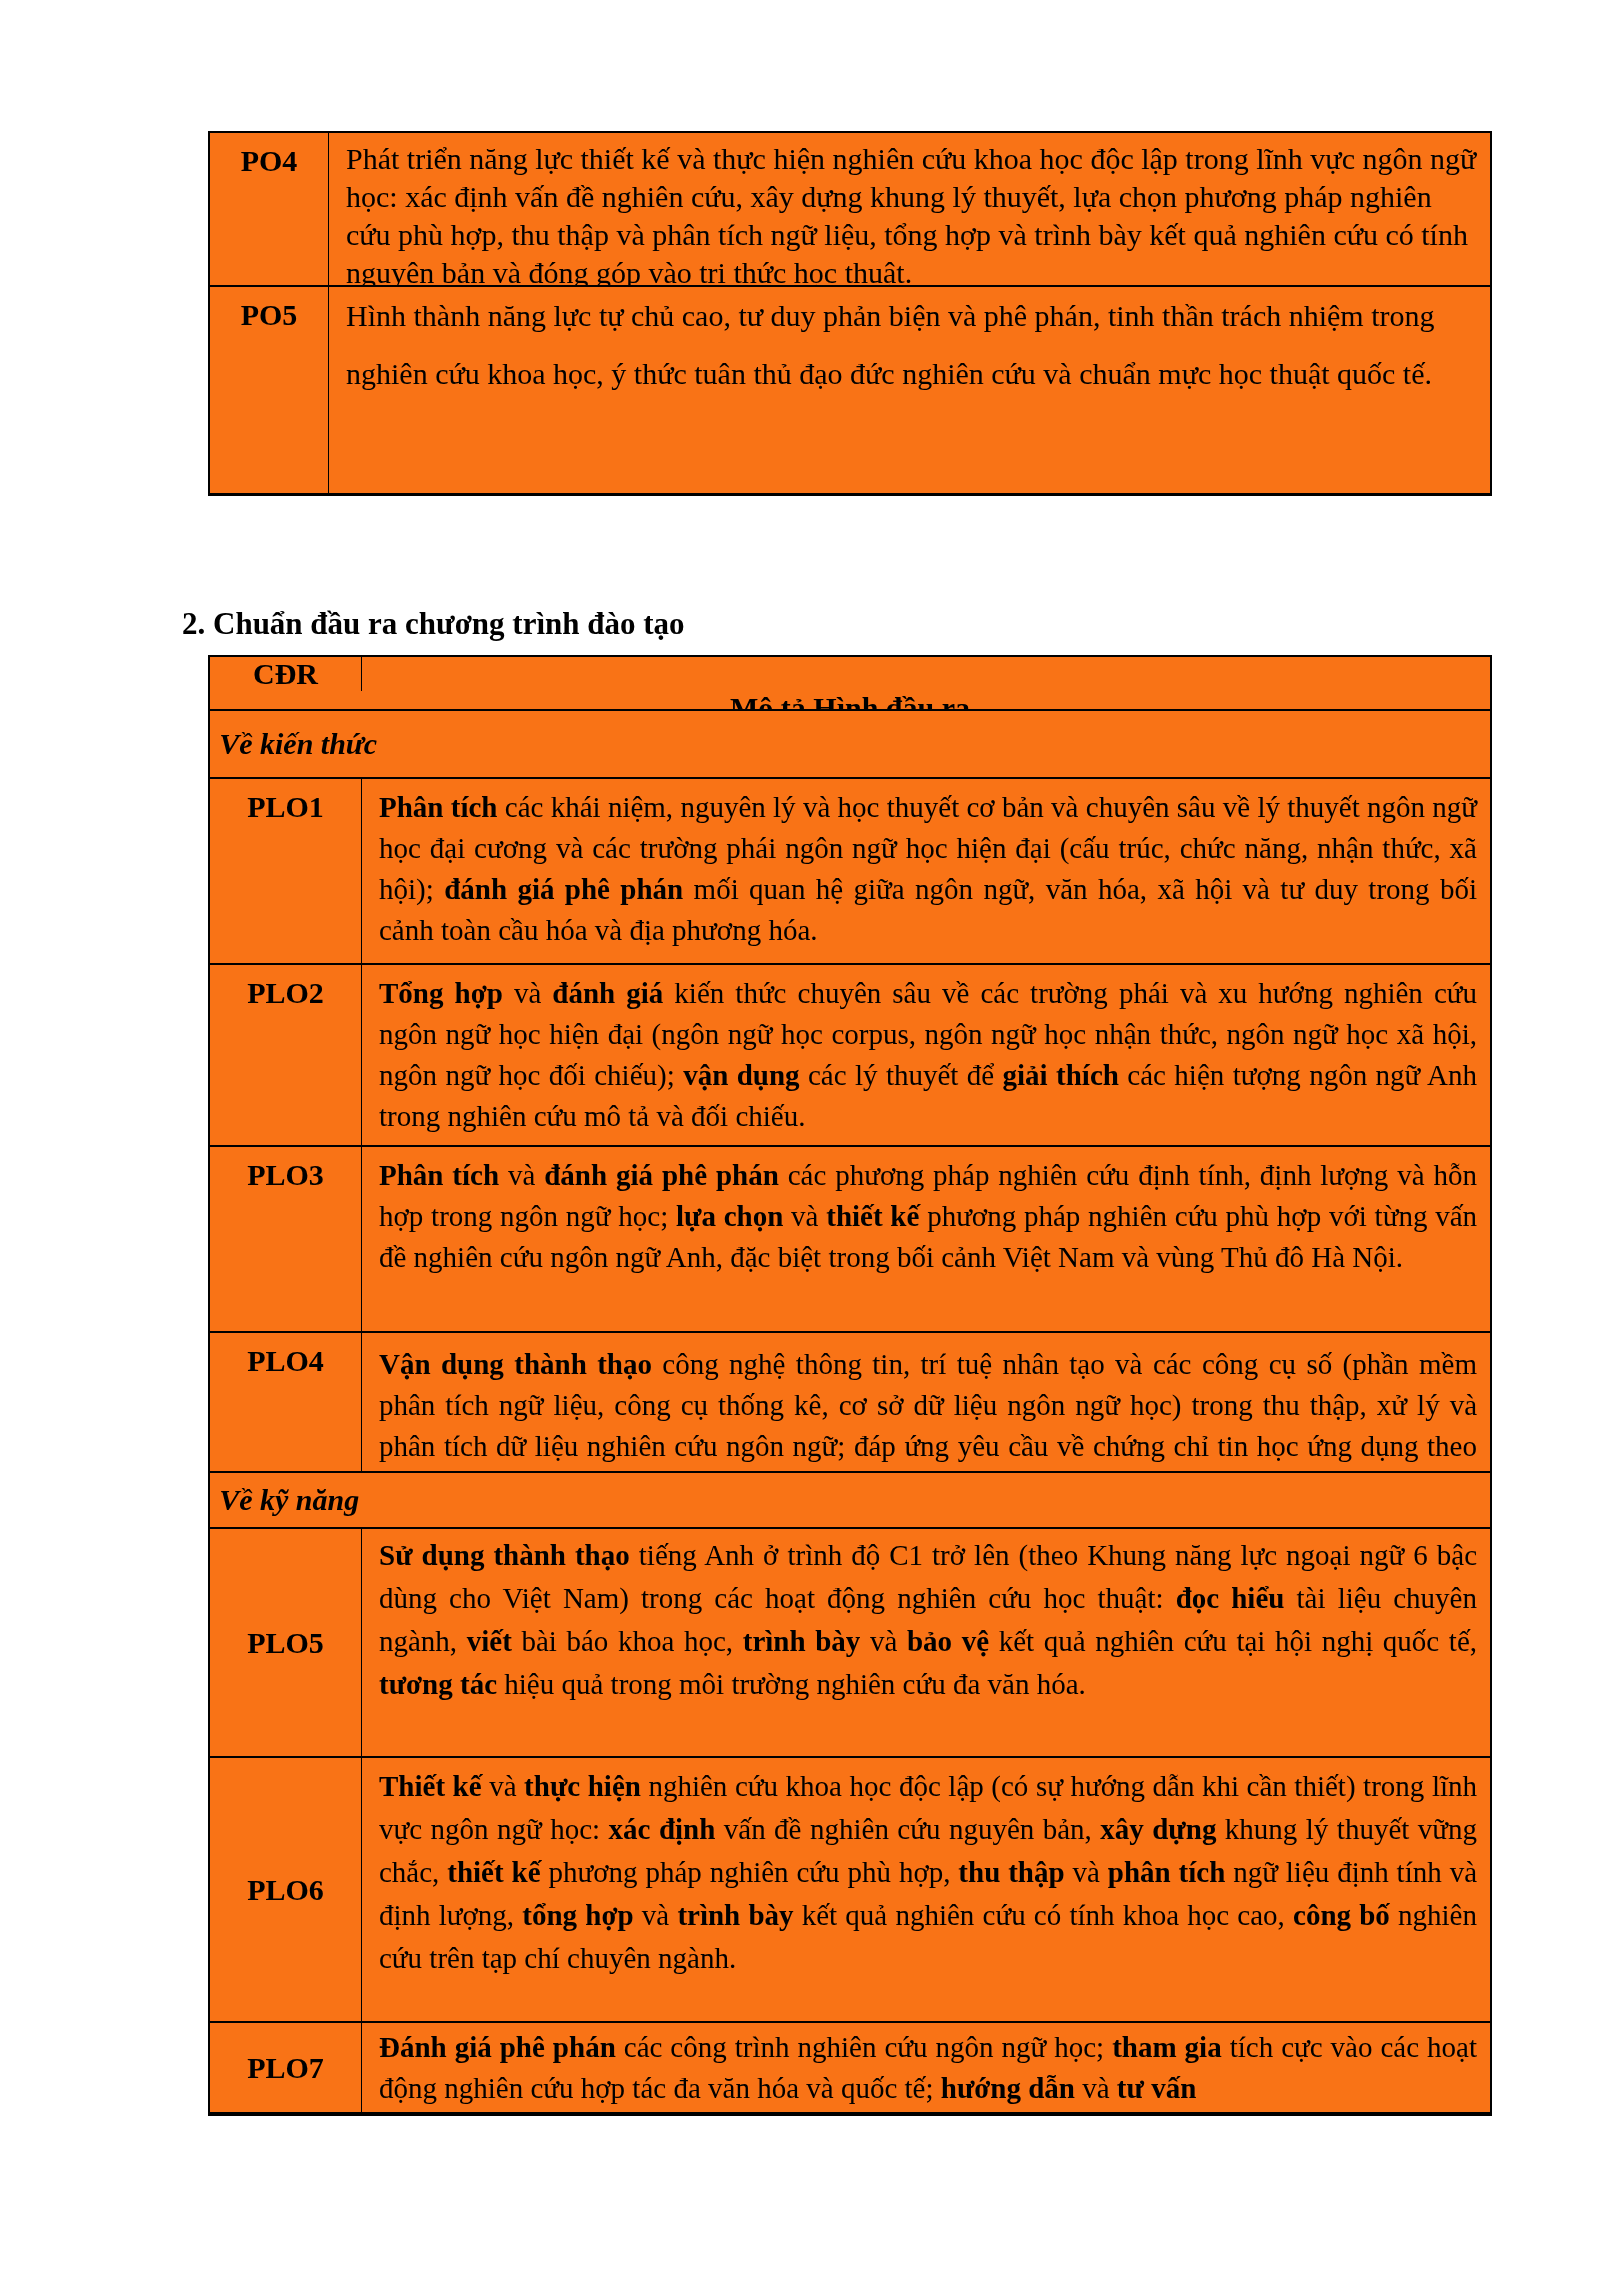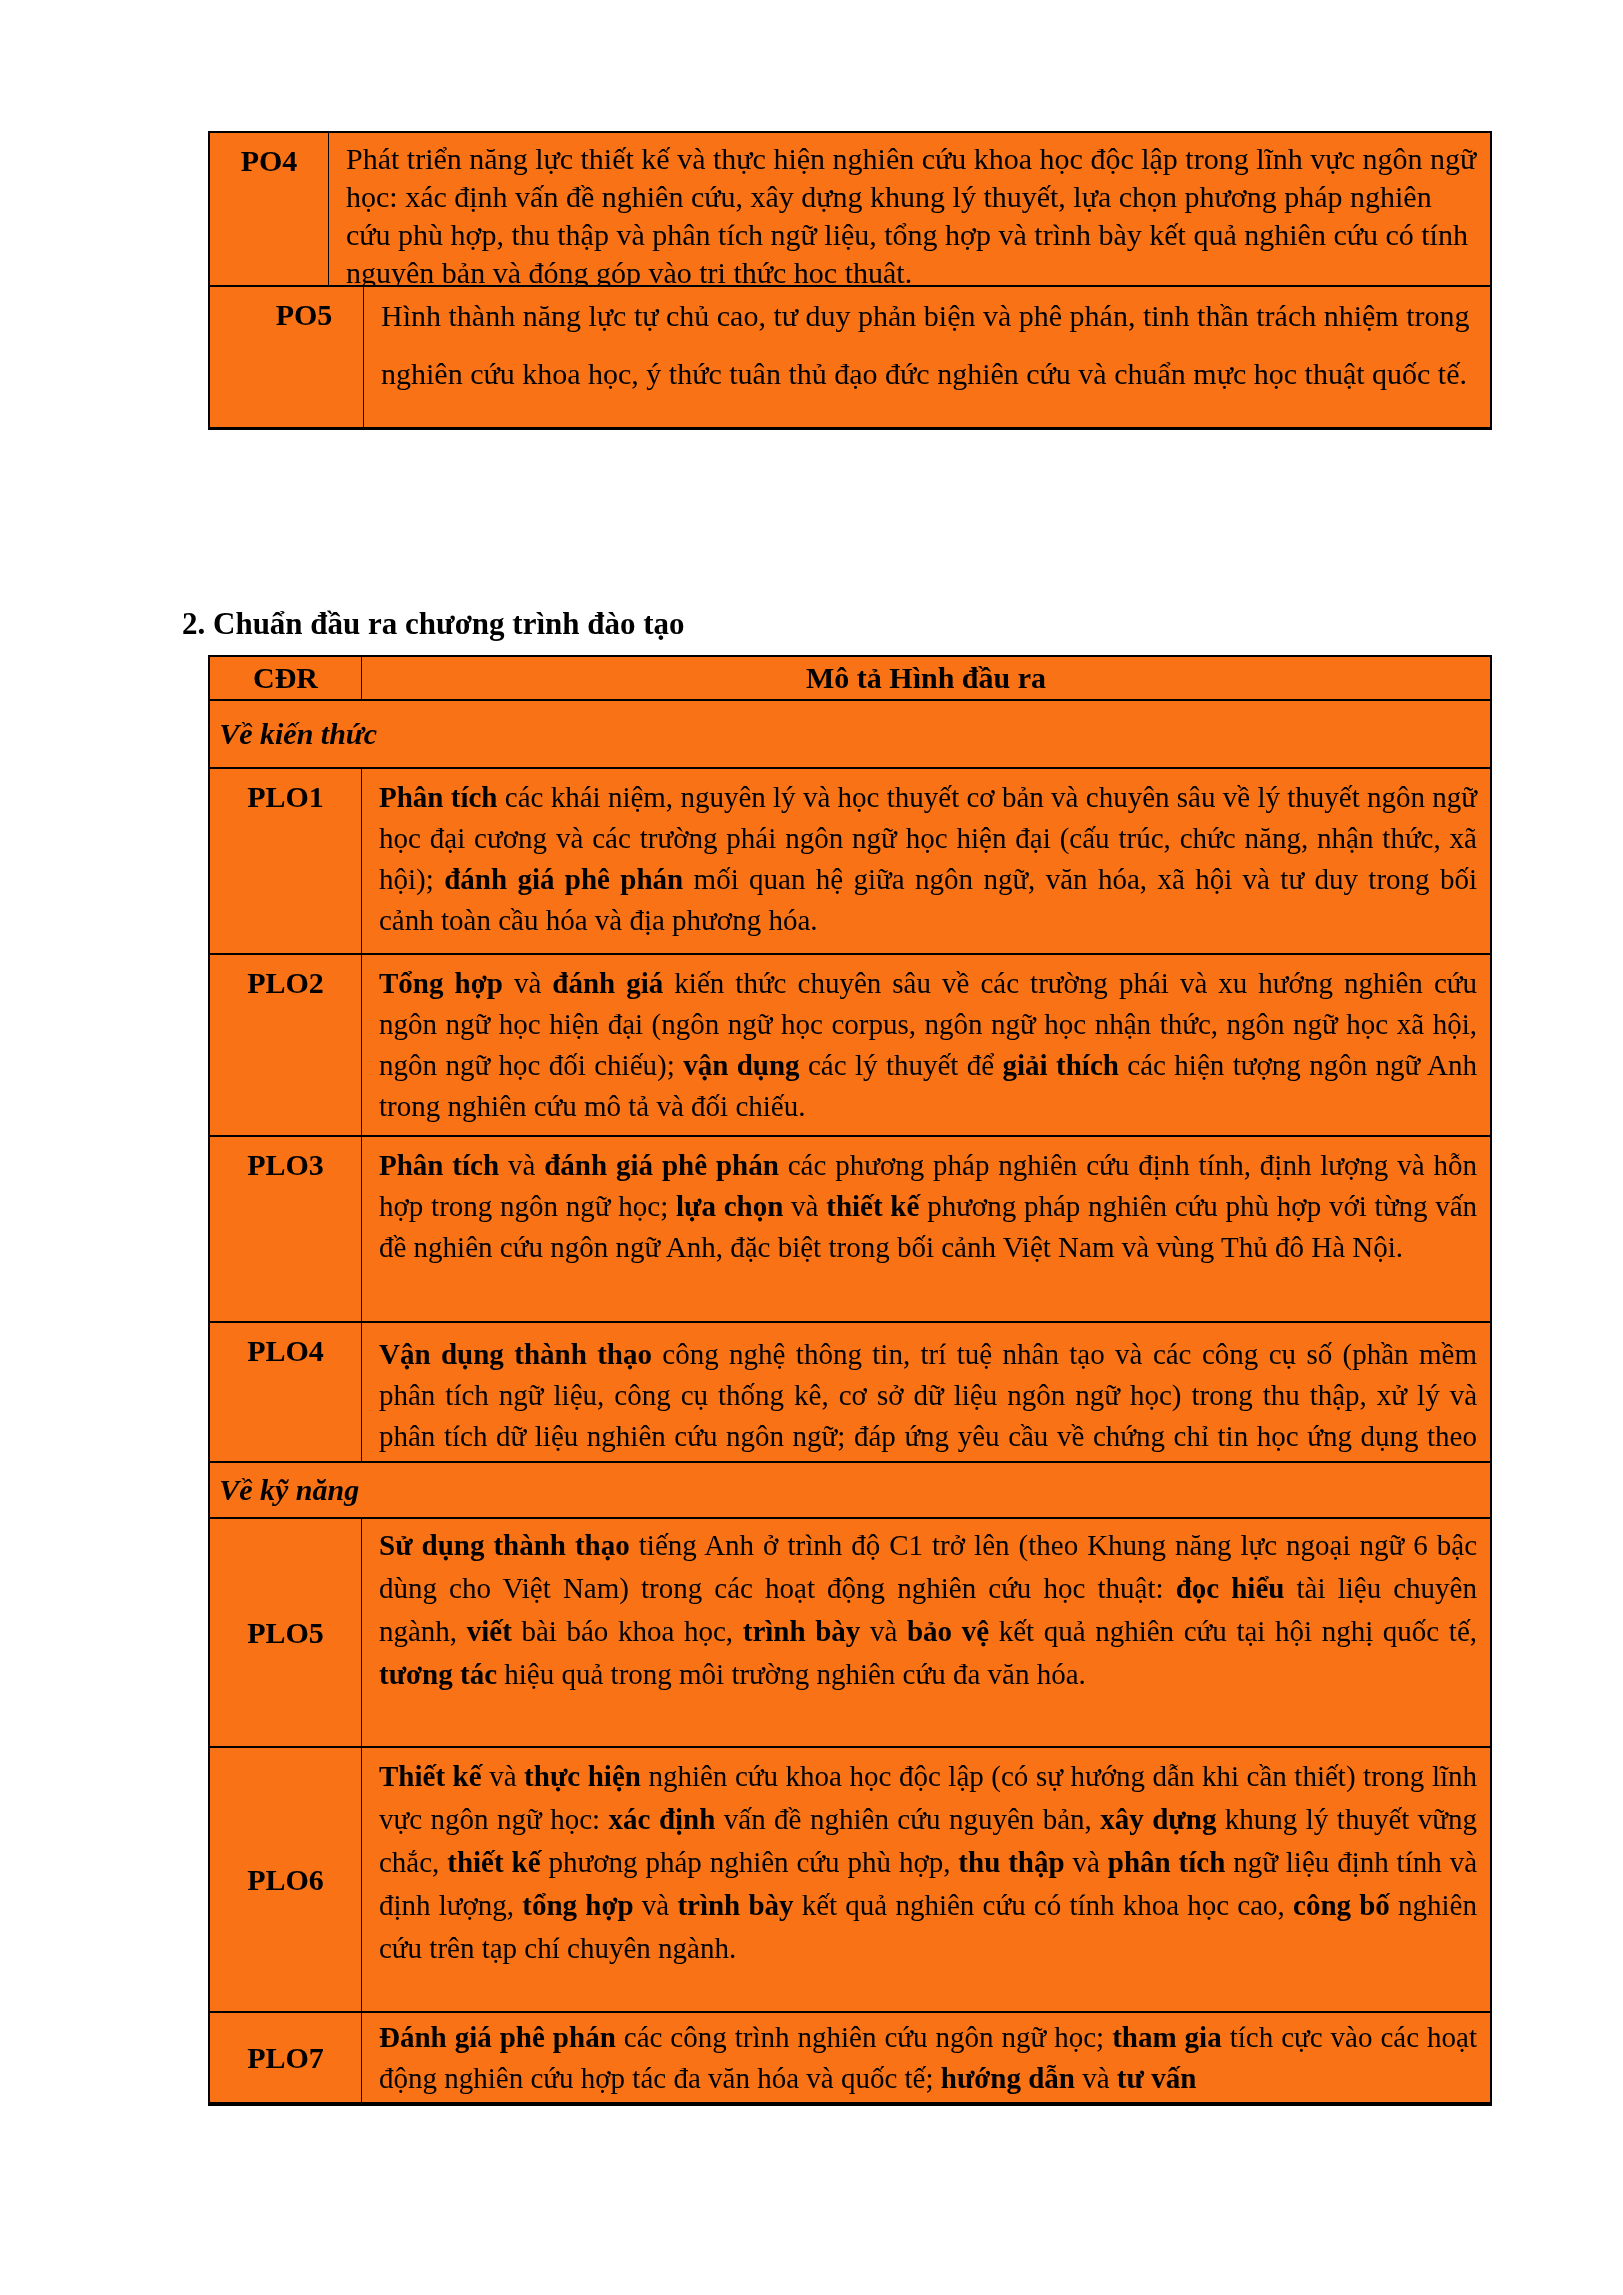--- a/index.html
+++ b/index.html
@@ -27,23 +27,23 @@
   #plo-table .cell-code{width:152px;}
   .cell-code.mid{display:flex;align-items:center;justify-content:center;padding-top:0;}
   .cell-body{
     flex:1 1 auto;box-sizing:border-box;min-width:0;
     font-size:30px;padding:5.2px 13px 0 17px;
   }
   #plo-table .cell-body{text-align:justify;font-size:29px;}
   b{font-weight:bold;}
   
   .r-po4{height:154px;} .r-po4 .cell-body{line-height:38px;padding-top:6.5px;}
-  .r-po5{height:140px;margin-left:35px;} .r-po5 .cell-body{line-height:58px;padding-top:0;}
+  .r-po5{height:206px;} .r-po5 .cell-body{line-height:58px;padding-top:0;}
   .r-po6{height:138px;} .r-po6 .cell-body{line-height:43px;padding-top:3.9px;}
-  .r-head{height:44px;}
+  .r-head{height:54px;flex-direction:column;}
   .r-head .hcell{display:flex;align-items:center;justify-content:center;font-weight:bold;font-size:30px;}
   .r-head .hc1{flex:0 0 auto;width:152px;border-right:1.3px solid #000;box-sizing:border-box;}
   .r-head .hc2{flex:1 1 auto;}
   .r-sec{height:68px;align-items:center;}
   .r-sec2{height:56px;}
   .sec-label{font-weight:bold;font-style:italic;font-size:30px;padding-left:9.2px;}
   .r-plo1{height:186px;} .r-plo1 .cell-body{line-height:41px;padding-top:7.9px;}
   .r-plo2{height:182px;} .r-plo2 .cell-body{line-height:41px;padding-top:7.9px;}
   .r-plo3{height:186px;} .r-plo3 .cell-body{line-height:41px;padding-top:7.9px;}
   .r-plo4{height:140px;justify-content:flex-end;} .r-plo4 .cell-body{line-height:41px;padding-top:11px;}

